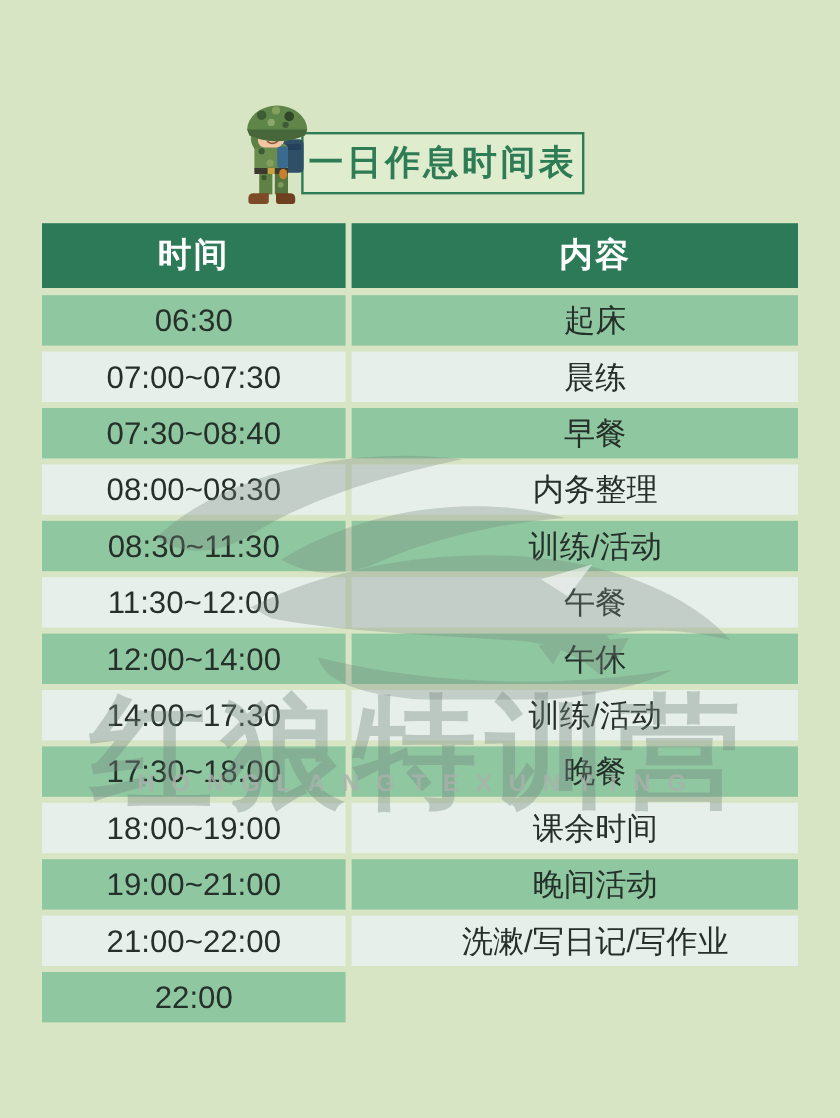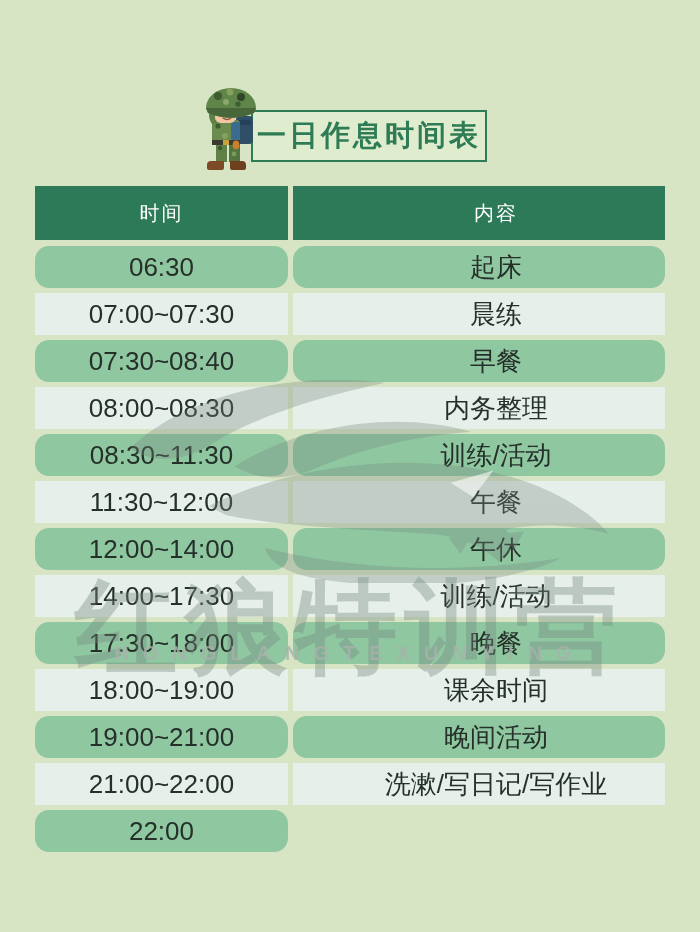--- a/index.html
+++ b/index.html
@@ -48,38 +48,38 @@
   .schedule {
     position: absolute;
     left: 35px; top: 186px;
     width: 630px;
     z-index: 1;
   }
   .hrow { display: flex; height: 54px; margin-bottom: 6px; }
   .hcell {
     background: var(--header-bg);
     color: #ffffff;
-    font-size: 20px;
-    font-weight: normal;
+    font-size: 28px;
+    font-weight: bold;
     letter-spacing: 2px;
     display: flex; align-items: center; justify-content: center; text-align: right;
   }
   .trow { display: flex; height: 42px; margin-bottom: 5px; }
   .trow:last-child { margin-bottom: 0; gap: 27px; }
   .tcell {
     display: flex; align-items: center; justify-content: center;
     font-size: 26px;
     font-weight: 500;
     color: var(--cell-text);
     white-space: nowrap;
   }
   .col-time { width: 253px; }
   .col-gap { width: 5px; background: transparent; }
   .col-content { flex: 1; padding-left: 34px; }
-  .row-green .tcell { background: var(--row-green); border-radius: 14px; }
+  .row-green .tcell { background: var(--row-green); }
   .row-light .tcell { background: var(--row-light); }
 
   
   .watermark { position: absolute; inset: 0; pointer-events: none; z-index: 2; }
   .wm-wolf { position: absolute; left: 112px; top: 368px; width: 510px; height: 215px; }
   .wm-cn {
     position: absolute;
     left: 50%; top: 560px;
     transform: translateX(-50%);
     font-size: 102px;

